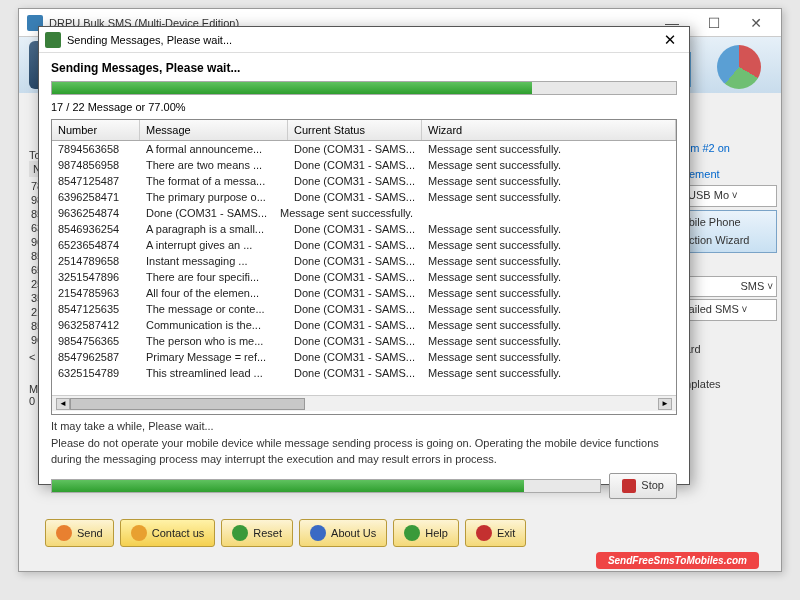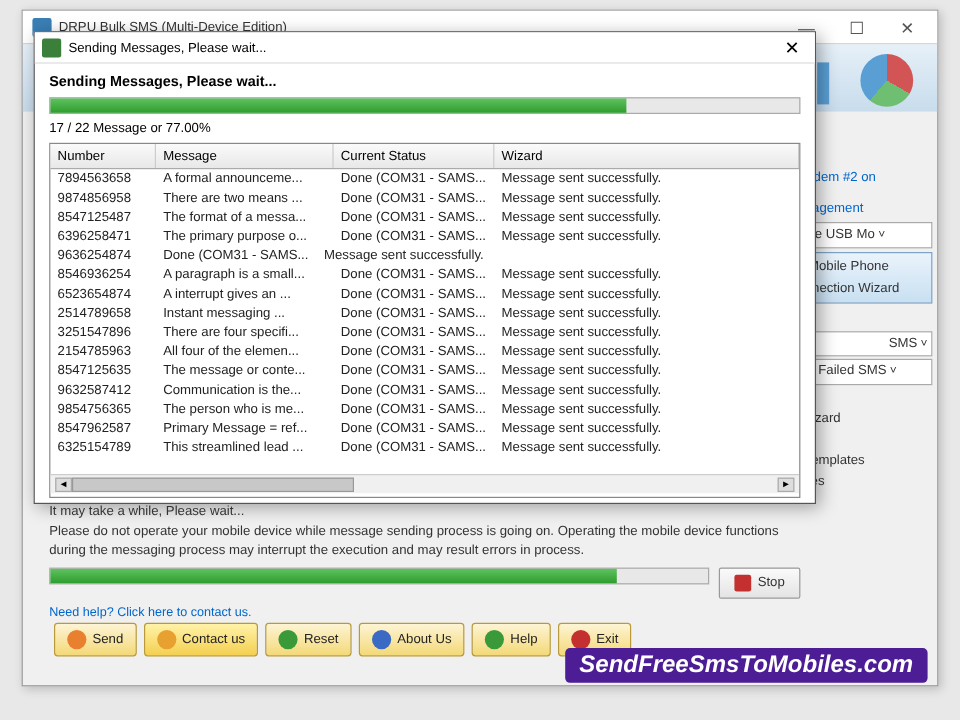--- a/index.html
+++ b/index.html
@@ -17,26 +17,26 @@
 .cb1{height:20px;background:#5a9fd4}.cb2{height:30px;background:#6fbf73}.cb3{height:40px;background:#f4b350}.cb4{height:35px;background:#5a9fd4}
 .pie{position:absolute;right:20px;top:8px;width:44px;height:44px;border-radius:50%;background:conic-gradient(#d35454 0 120deg,#6fbf73 120deg 220deg,#5a9fd4 220deg 360deg)}
 .right-panel{position:absolute;right:4px;top:96px;width:140px;font-size:10.5px;color:#333;line-height:1.6}
 .right-panel .link{color:#0066cc}
 .right-panel .sel{border:1px solid #aaa;background:#fff;padding:1px 3px;margin:2px 0;font-size:10px}
 .right-panel .btn-wiz{background:linear-gradient(#eaf3fb,#c8e0f2);border:1px solid #7aa3c7;padding:3px 4px;margin:3px 0;font-size:10px;text-align:center}
 .btm-toolbar{position:absolute;bottom:24px;left:26px;display:flex;gap:6px}
 .tb-btn{background:linear-gradient(#fdf4d4,#f4d978);border:1px solid #b89a3a;border-radius:3px;padding:5px 10px;display:flex;align-items:center;gap:5px;font-size:11px;color:#222}
 .tb-btn.contact{background:linear-gradient(#fff2a8,#f4d050)}
 .tb-ico{width:16px;height:16px;border-radius:50%}
-.watermark{position:absolute;bottom:2px;right:8px;background:#4c1d95;color:#fff;font-style:italic;font-weight:bold;font-size:20px;padding:3px 12px;border-radius:4px}
+.watermark{position:absolute;bottom:2px;right:22px;background:#ef4444;color:#fff;font-style:italic;font-weight:bold;font-size:10px;padding:3px 12px;border-radius:4px}
 .left-bg{position:absolute;left:10px;top:140px;font-size:10px;color:#333}
 .left-bg .hdr{background:#e0e0e0;padding:2px 4px;margin-bottom:2px}
 .left-bg .row{padding:1px 2px}
 
-.dialog{position:absolute;top:26px;left:28px;width:652px;height:394px;background:#fff;border:1px solid #555;box-shadow:3px 3px 14px rgba(0,0,0,0.35)}
+.dialog{position:absolute;top:26px;left:38px;width:652px;height:459px;background:#fff;border:1px solid #555;box-shadow:3px 3px 14px rgba(0,0,0,0.35)}
 .dlg-title{height:26px;background:#fff;display:flex;align-items:center;padding:0 6px;border-bottom:1px solid #ddd}
 .dlg-ico{width:16px;height:16px;background:#3a7f3a;border-radius:2px;margin-right:6px}
 .dlg-title-text{flex:1;font-size:11px}
 .dlg-close{width:26px;height:20px;display:flex;align-items:center;justify-content:center;font-size:15px}
 .dlg-body{padding:8px 12px}
 .dlg-head{font-weight:bold;font-size:12px;margin-bottom:6px}
 .prog-outer{height:14px;background:#e8e8e8;border:1px solid #aaa;margin-bottom:6px;position:relative}
 .prog-inner{height:100%;background:linear-gradient(#5fc25f,#2e9e2e)}
 .prog-text{font-size:11px;margin-bottom:6px}
 .grid{border:1px solid #888;height:296px;overflow:hidden;position:relative}
@@ -46,21 +46,21 @@
 .grid-body{height:254px;overflow:hidden}
 .grid-row{display:flex;font-size:10.5px;color:#222}
 .grid-row div{padding:2px 6px;white-space:nowrap;overflow:hidden;text-overflow:ellipsis}
 .gc1{width:88px}.gc2{width:148px}.gc3{width:134px}.gc4{flex:1}
 .grid-scroll-h{height:16px;background:#f0f0f0;border-top:1px solid #ccc;display:flex;align-items:center;padding:0 4px}
 .sc-arrow{width:14px;height:12px;background:#ddd;border:1px solid #aaa;font-size:8px;text-align:center}
 .sc-track{flex:1;height:12px;position:relative}
 .sc-thumb{position:absolute;left:0;width:40%;height:100%;background:#c8c8c8;border:1px solid #999}
 .dlg-foot{padding:4px 0;font-size:10.5px;color:#333;line-height:1.4}
 .dlg-foot .wait{margin-bottom:2px}
-.dlg-btm-row{display:flex;align-items:flex-start;gap:8px;margin-top:6px}
+.dlg-btm-row{display:flex;align-items:center;gap:8px;margin-top:6px}
 .prog2{flex:1;height:14px;background:#e8e8e8;border:1px solid #aaa}
 .prog2-inner{height:100%;width:86%;background:linear-gradient(#5fc25f,#2e9e2e)}
 .stop-btn{display:flex;align-items:center;gap:5px;border:1px solid #999;background:linear-gradient(#fafafa,#e4e4e4);padding:4px 12px;border-radius:2px}
 .stop-ico{width:14px;height:14px;background:#c43030;border-radius:2px}
 .help-link{color:#0066cc;font-size:10.5px;margin-top:4px;display:block}
 </style>
 </head>
 <body>
 
 <div class="main-win">
@@ -276,16 +276,15 @@
       <div>Please do not operate your mobile device while message sending process is going on. Operating the mobile device functions during the messaging process may interrupt the execution and may result errors in process.</div>
       <div class="dlg-btm-row">
         <div class="prog2">
             <div class="prog2-inner"></div>
           </div>
         <div class="stop-btn">
             <div class="stop-ico"></div>
             <span>Stop</span>
           </div>
       </div>
-      <a class="help-link">Need help? Click here to contact us.</a>
     </div>
   </div>
 </div>
 
 </body></html>

